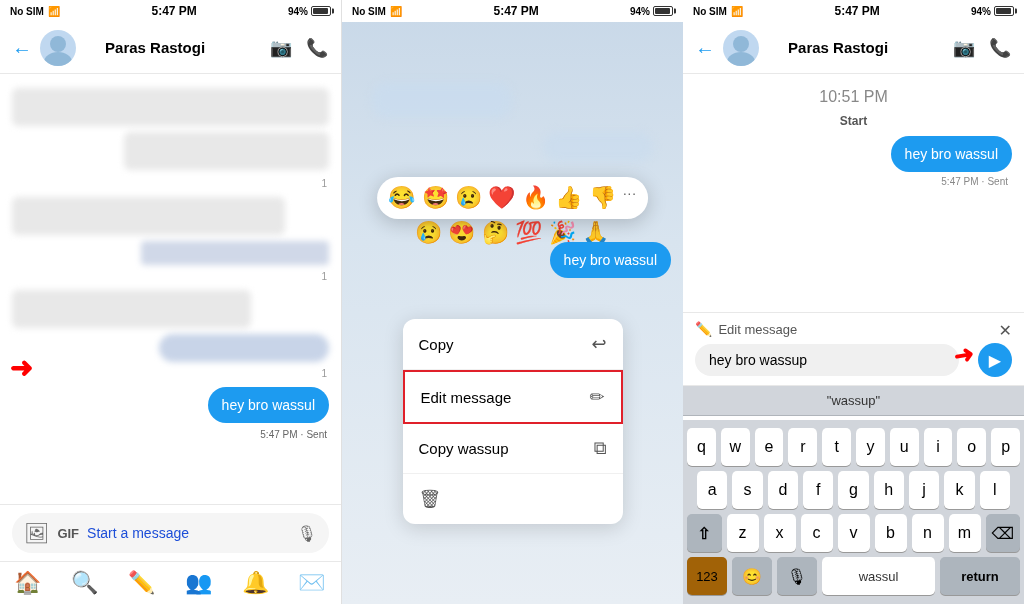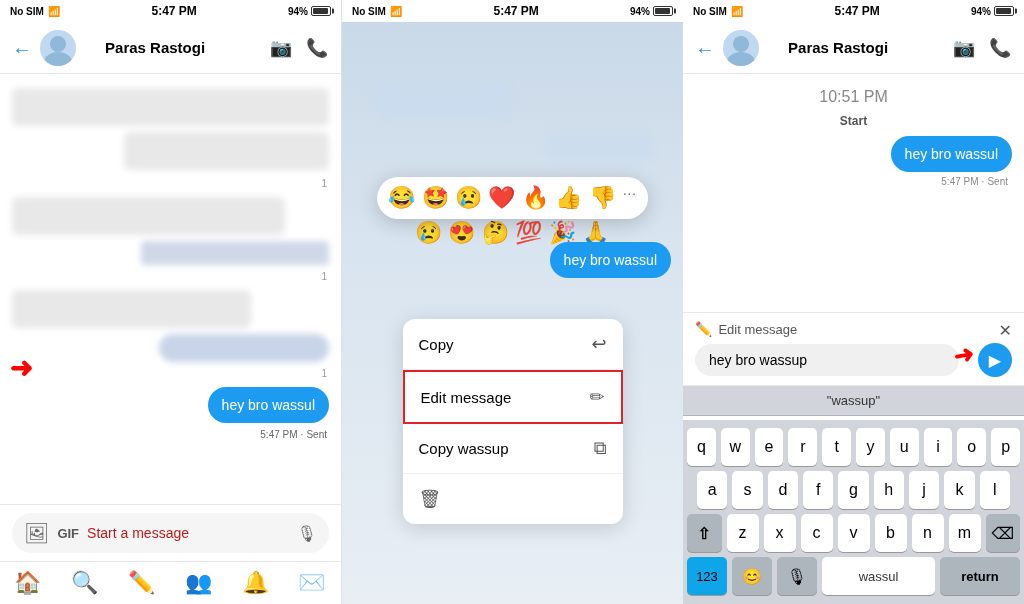--- a/index.html
+++ b/index.html
@@ -138,21 +138,21 @@
     }
     .input-row {
       display: flex;
       align-items: center;
       gap: 8px;
       background: #f5f5f5;
       border-radius: 22px;
       padding: 8px 12px;
     }
     .input-icon { font-size: 20px; color: #666; cursor: pointer; }
-    .input-placeholder { flex: 1; font-size: 14px; color: #b91c1c; }
+    .input-placeholder { flex: 1; font-size: 14px; color: #1d4ed8; }
     .input-voice { font-size: 16px; color: #666; }
 
     .nav-bar {
       display: flex;
       justify-content: space-around;
       align-items: center;
       padding: 8px 0;
       border-top: 1px solid #e8e8e8;
     }
     .nav-icon { font-size: 22px; color: #333; cursor: pointer; }
@@ -388,21 +388,21 @@
       font-size: 13px;
       color: #333;
     }
     .key.return-key {
       background: #adb5bd;
       max-width: 80px;
       font-size: 13px;
       font-weight: 700;
     }
     .key.num-key {
-      background: #0ea5e9;
+      background: #a16207;
       max-width: 40px;
       font-size: 13px;
     }
     .key.emoji-key {
       background: #adb5bd;
       max-width: 40px;
       font-size: 16px;
     }
     .key.mic-key {
       background: #adb5bd;

